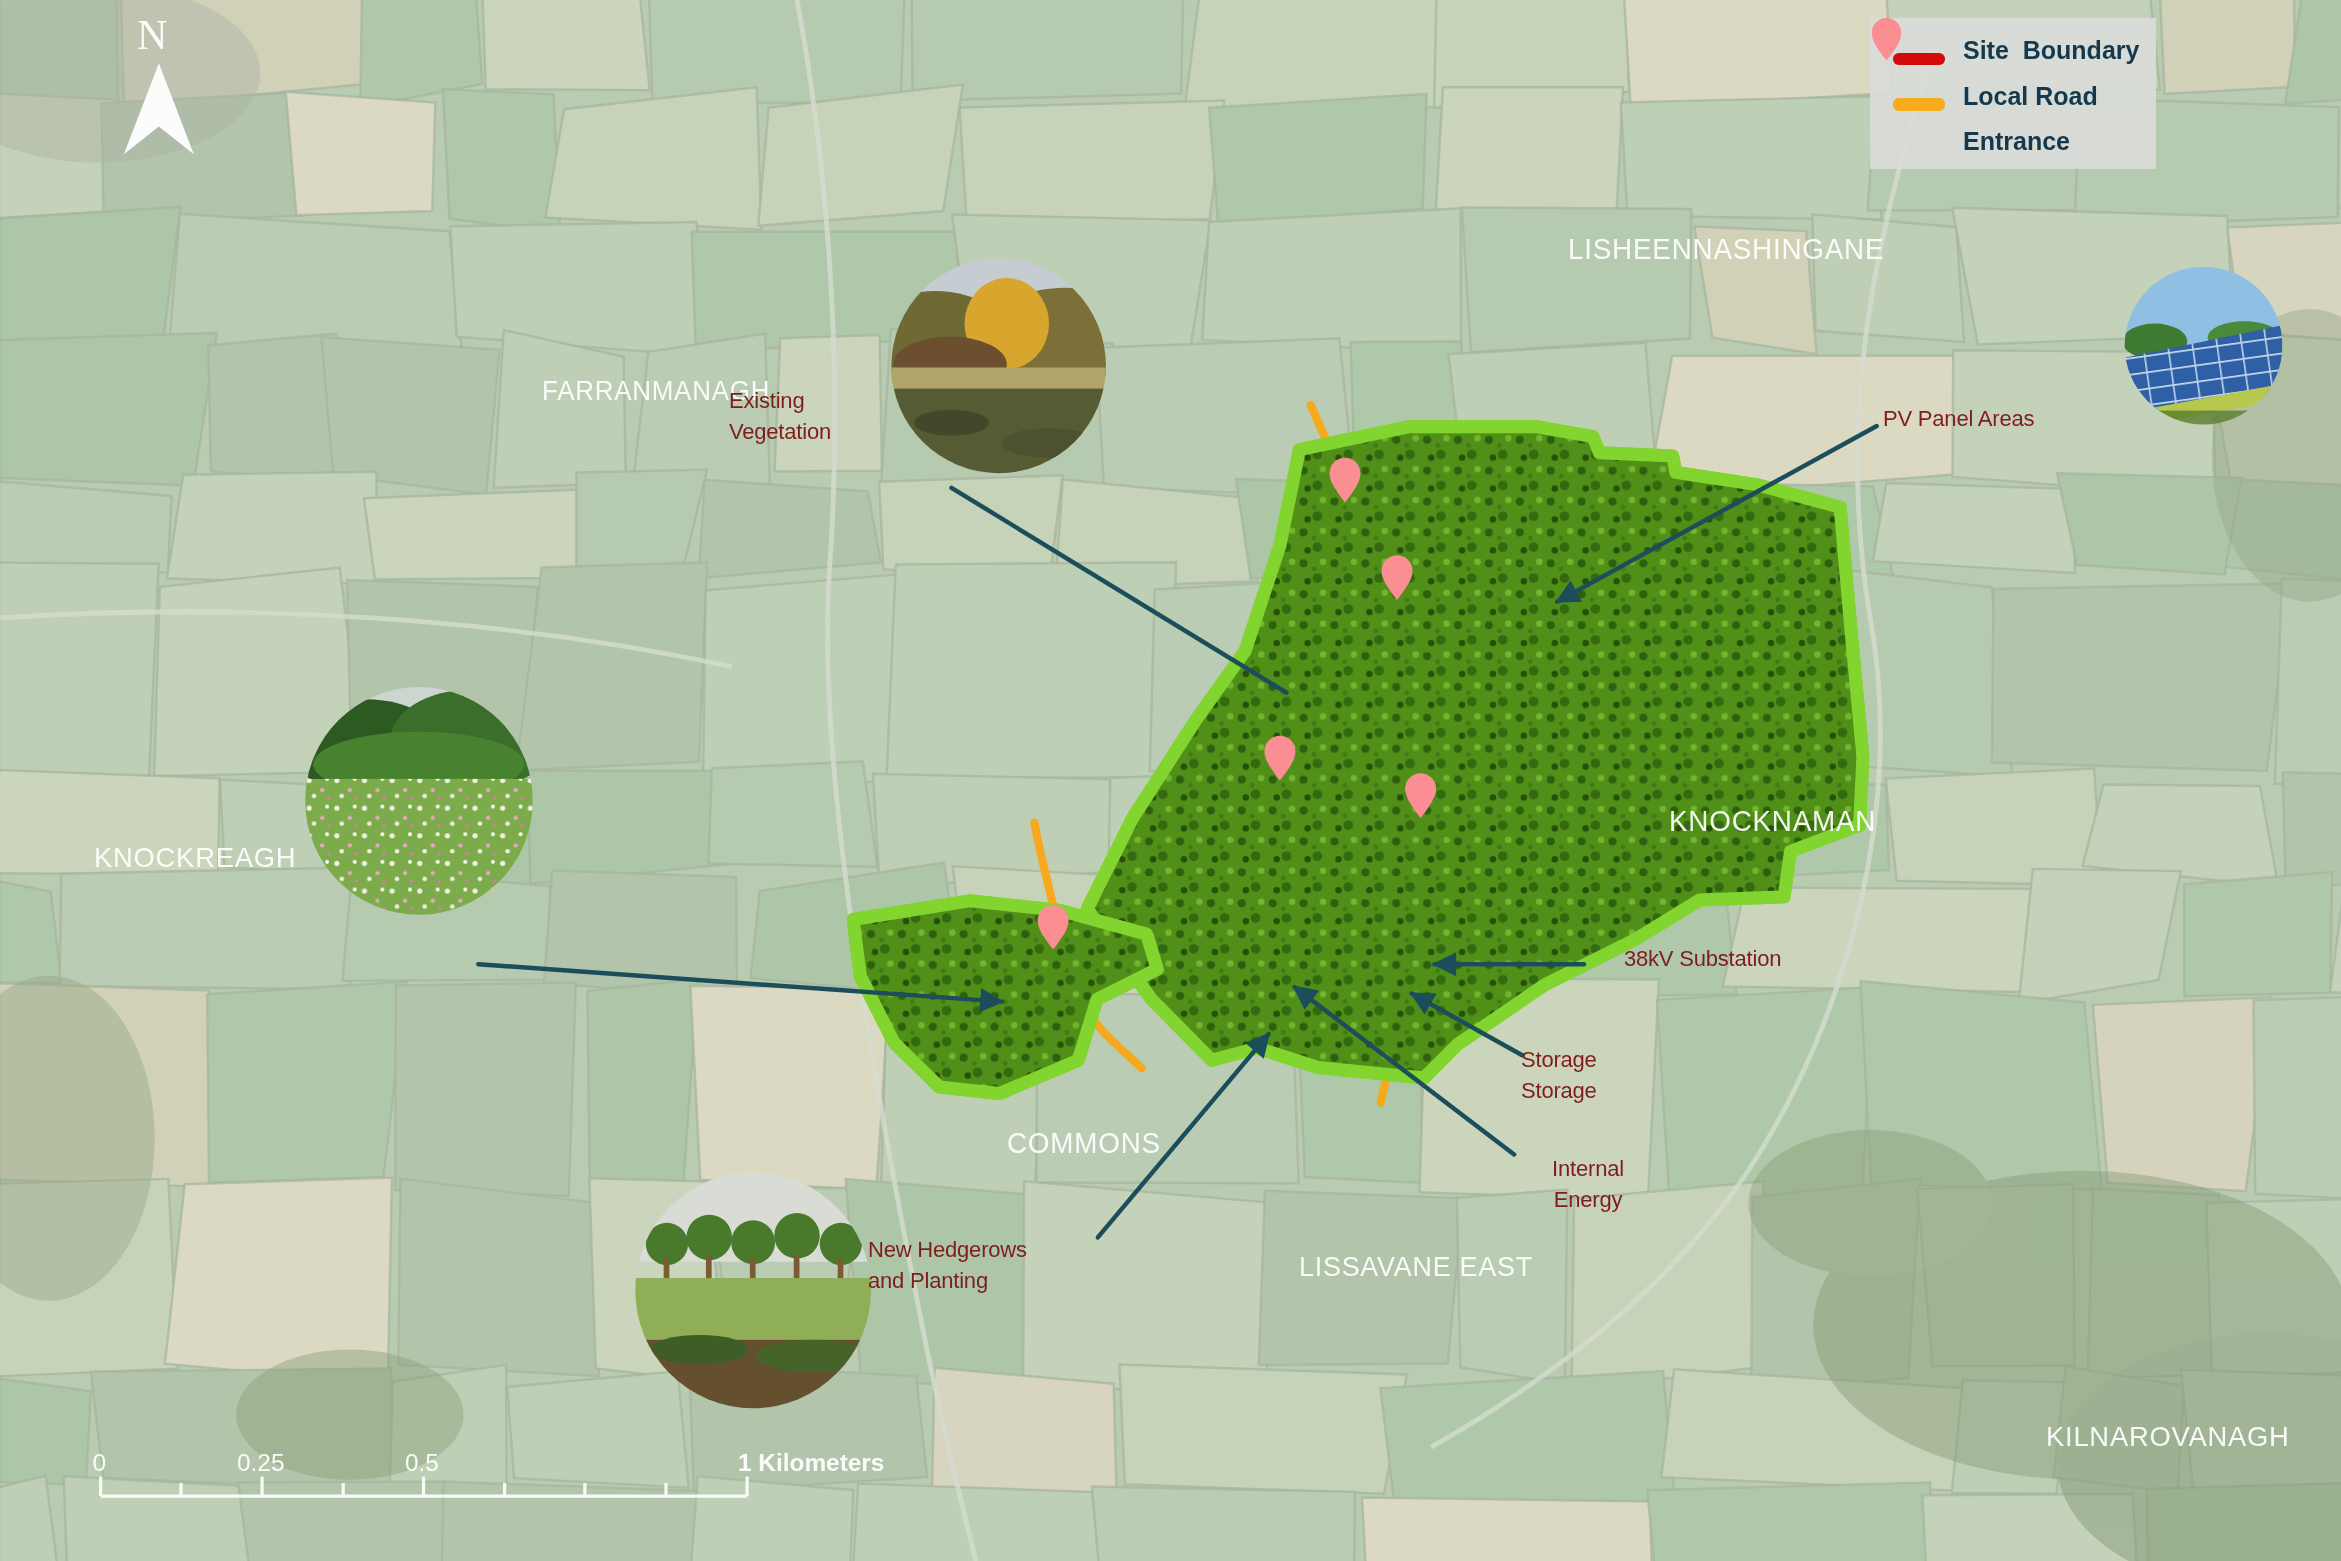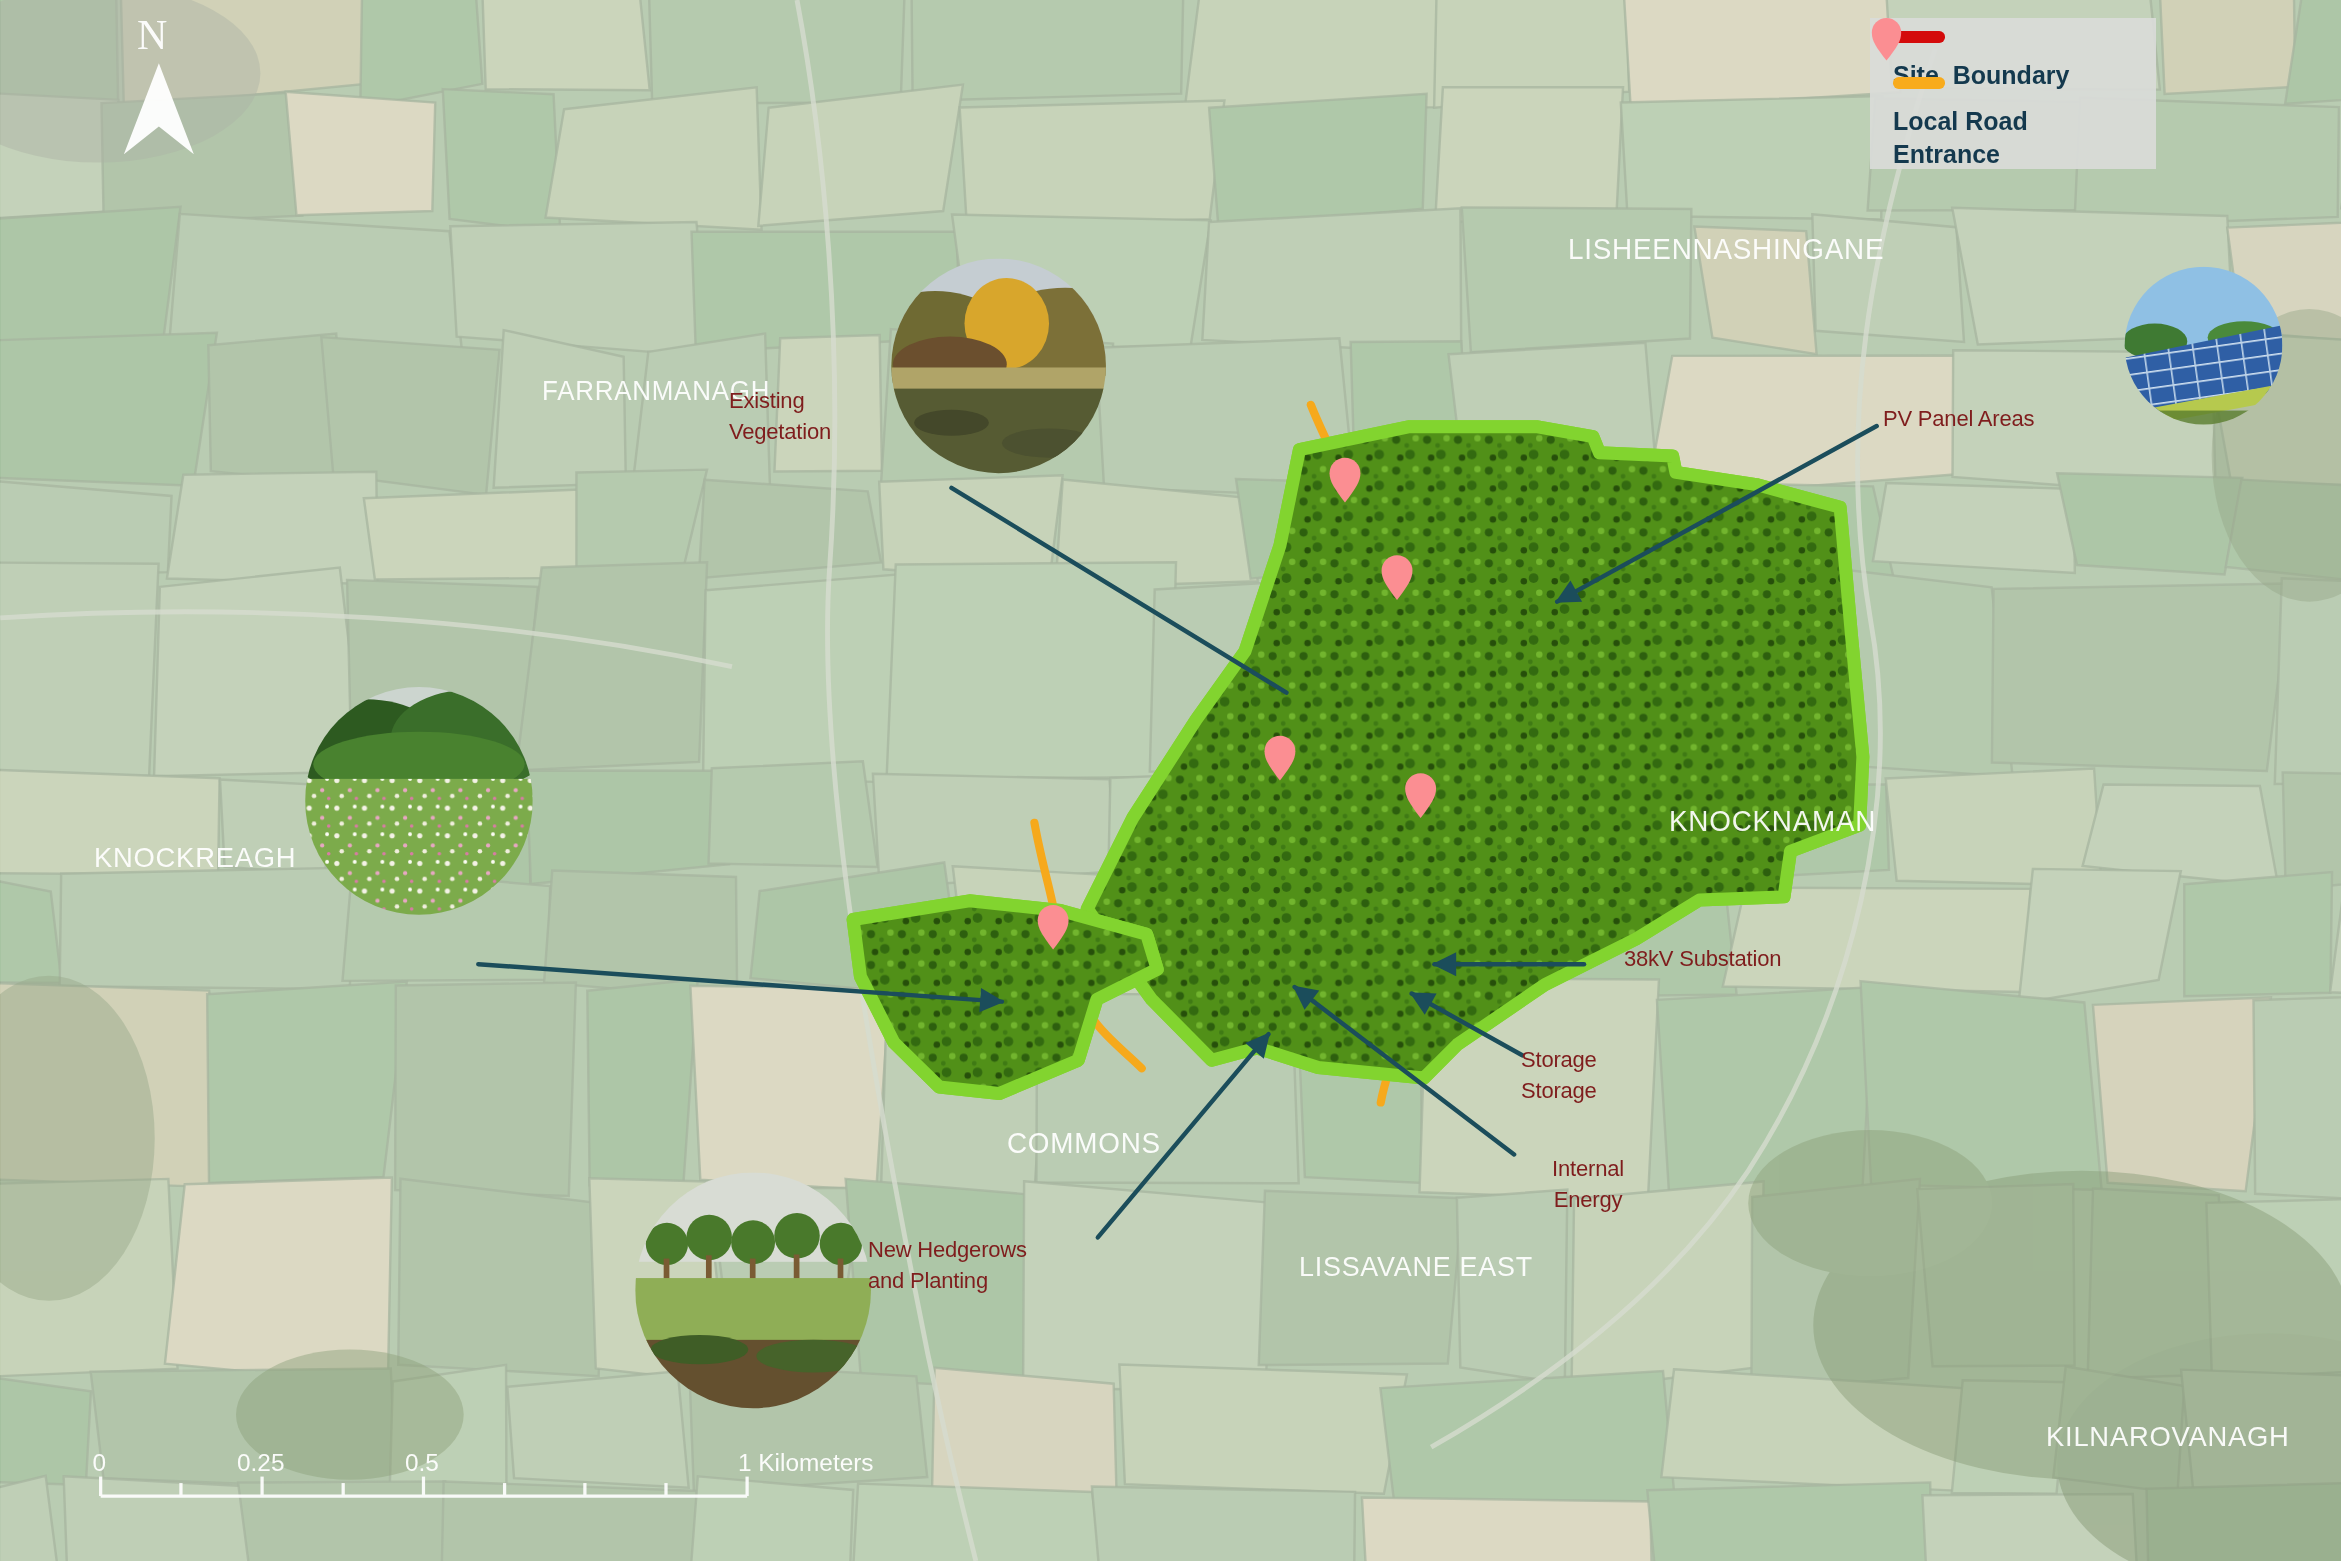--- a/index.html
+++ b/index.html
@@ -8,21 +8,21 @@
   #stage svg{position:absolute;left:0;top:0;}
   .townland{position:absolute;color:rgba(255,255,255,0.93);font-weight:400;
             letter-spacing:0.8px;white-space:nowrap;transform:scaleX(.96);transform-origin:left;}
   .callout{position:absolute;color:#7f1d1d;font-weight:400;white-space:nowrap;
            font-size:22px;line-height:1.42;letter-spacing:-0.2px;}
   .callout-line:empty{display:none;}
   .callout-line{display:block;}
   #legend{position:absolute;left:1870px;top:18px;width:286px;height:151px;
           background:rgba(217,220,216,0.93);display:flex;flex-direction:column;
           justify-content:center;gap:11.4px;padding:6.5px 0 6.5px 23px;box-sizing:border-box;}
-  .legend-row{display:flex;align-items:flex-start;gap:18px;height:34px;flex-direction:column;}
+  .legend-row{display:flex;align-items:flex-end;gap:18px;height:34px;}
   .legend-swatch{width:52px;height:12.2px;border-radius:5.7px;flex:0 0 auto;}
   .legend-label{font-size:25px;font-weight:700;color:#14394e;white-space:pre;}
   .legend-pinbox{width:52px;display:flex;justify-content:center;flex:0 0 auto;}
   #north{position:absolute;left:106px;top:11.4px;width:122px;height:171px;}
   #north .n{position:absolute;left:31px;top:0;color:#fff;opacity:.95;
             font-family:"Liberation Serif",serif;font-size:42px;}
   #scalebar{position:absolute;left:81px;top:1449px;width:732px;height:73px;color:#fff;}
   #scalebar .lab{position:absolute;top:0;font-size:24.4px;opacity:.95;white-space:nowrap;}
 </style>
 </head>
@@ -429,21 +429,21 @@
     <span class="n">N</span>
     <svg width="122" height="171" viewBox="130 14 150 210" style="position:absolute;left:0;top:0;">
       <polygon points="195,78 238,190 195,156 152,190" fill="#ffffff" opacity="0.95"></polygon>
     </svg>
   </div>
 
   <div id="scalebar">
     <span class="lab" style="left:11.4px;">0</span>
     <span class="lab" style="left:156px;">0.25</span>
     <span class="lab" style="left:324px;">0.5</span>
-    <span class="lab" style="left:657px;">1 Kilometers</span>
+    <span class="lab" style="left:657px;font-weight:bold;">1 Kilometers</span>
     <svg width="732" height="73" viewBox="0 0 900 90" style="position:absolute;left:0;top:0;">
       <g stroke="#ffffff" stroke-width="4" opacity="0.92">
         <line x1="23" y1="58" x2="820" y2="58"></line>
         <line x1="23" y1="58" x2="23" y2="34"></line>
         <line x1="222" y1="58" x2="222" y2="34"></line>
         <line x1="421" y1="58" x2="421" y2="34"></line>
         <line x1="820" y1="58" x2="820" y2="34"></line>
         <line x1="122" y1="58" x2="122" y2="42"></line>
         <line x1="322" y1="58" x2="322" y2="42"></line>
         <line x1="521" y1="58" x2="521" y2="42"></line>

